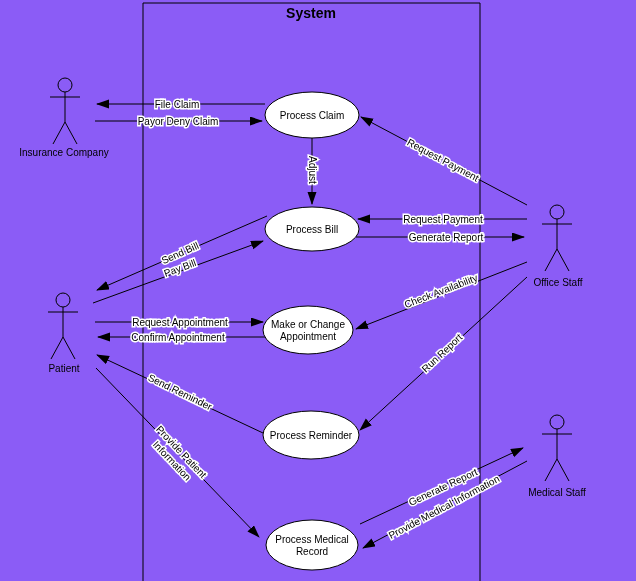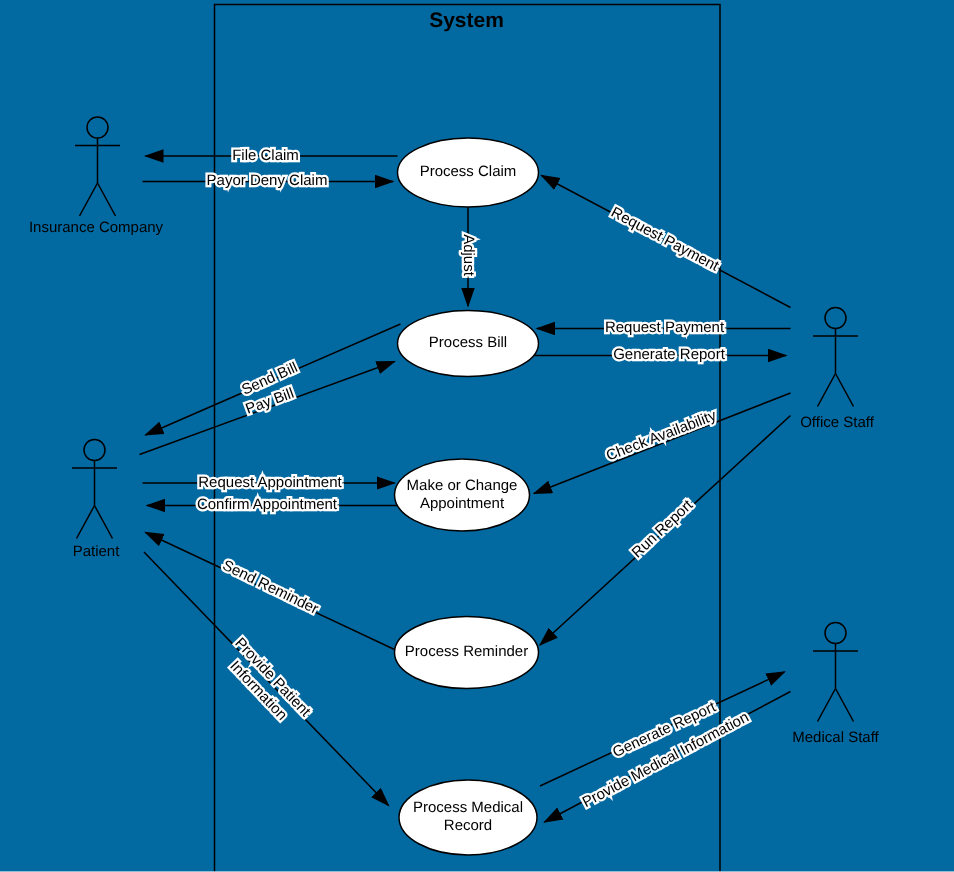--- a/index.html
+++ b/index.html
@@ -1,16 +1,16 @@
 <!DOCTYPE html>
 <html><head>
 <meta charset="utf-8">
 <style>
   html,body{margin:0;padding:0;background:#ffffff;}
-  .stage{width:636px;height:581px;position:relative;background:#0369a1;}
+  .stage{width:636px;height:581px;position:relative;background:#8b5cf6;}
   svg{display:block;font-family:"Liberation Sans", sans-serif;}
   .shape{fill:none;stroke:#000000;stroke-width:1;}
   .conn{stroke:#000000;stroke-width:1;fill:none;}
   .lbl{font-size:10px;fill:#000000;stroke:#ffffff;stroke-width:3px;paint-order:stroke;
        text-anchor:middle;dominant-baseline:central;}
   .uc-text{font-size:10px;fill:#000000;text-anchor:middle;dominant-baseline:central;}
   .actor-lbl{font-size:10px;fill:#000000;text-anchor:middle;dominant-baseline:central;}
   .title{font-size:14px;font-weight:bold;fill:#000000;text-anchor:middle;dominant-baseline:central;}
 </style>
 </head>

